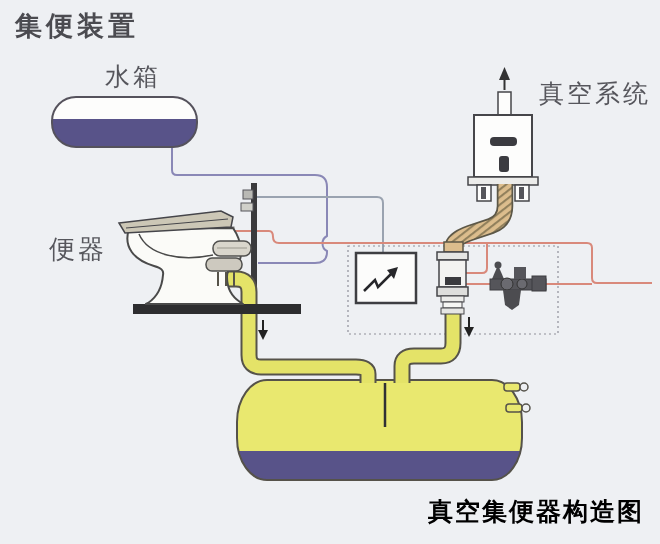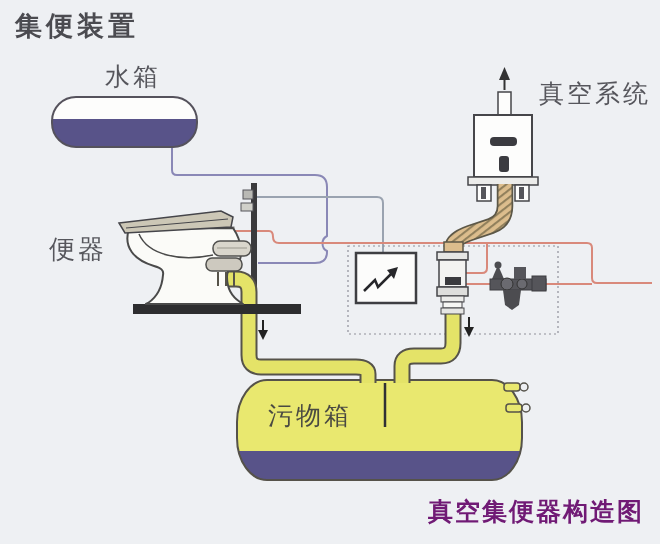--- a/index.html
+++ b/index.html
@@ -17,21 +17,21 @@
     font-weight:500;
     white-space:nowrap;
     line-height:1;
     user-select:none;
   }
   .lbl-title{left:15px;top:12px;font-size:27px;font-weight:600;letter-spacing:4px;color:#4b4b50;}
   .lbl-watertank{left:105px;top:64px;font-size:25px;letter-spacing:3px;}
   .lbl-vacuum{left:539px;top:81px;font-size:25px;letter-spacing:3px;}
   .lbl-toilet{left:49px;top:236px;font-size:26px;letter-spacing:3px;}
   .lbl-wastetank{left:268px;top:403px;font-size:25px;letter-spacing:3px;color:#4a4a42;}
-  .lbl-caption{left:428px;top:499px;font-size:25px;letter-spacing:2px;font-weight:600;color:#701a75;}
+  .lbl-caption{left:428px;top:499px;font-size:25px;letter-spacing:2px;font-weight:600;color:#000000;}
 </style>
 </head>
 <body>
 
 <div class="stage">
 
   <svg width="660" height="544" viewBox="0 0 660 544">
     <defs>
       <clipPath id="wtclip">
           <rect x="52" y="97" width="145" height="50" rx="24" ry="24"></rect>
@@ -171,15 +171,14 @@
         <rect x="52" y="119" width="145" height="28" fill="#585389"></rect>
       </g>
       <rect x="52" y="97" width="145" height="50" rx="24" ry="24" fill="none" stroke="#55525c" stroke-width="2"></rect>
     </g>
   </svg>
 
   <div class="lbl lbl-title">集便装置</div>
   <div class="lbl lbl-watertank">水箱</div>
   <div class="lbl lbl-toilet">便器</div>
   <div class="lbl lbl-vacuum">真空系统</div>
-  <div class="lbl lbl-wastetank">污物箱</div>
   <div class="lbl lbl-caption">真空集便器构造图</div>
 </div>
 
 </body></html>

